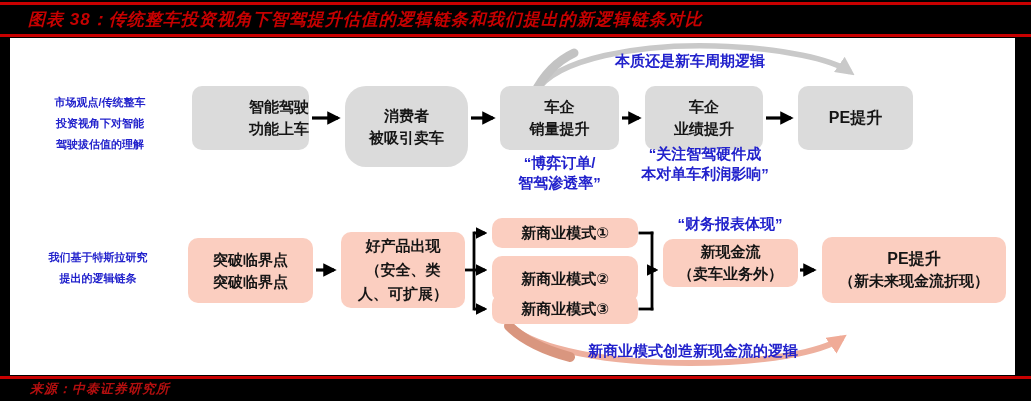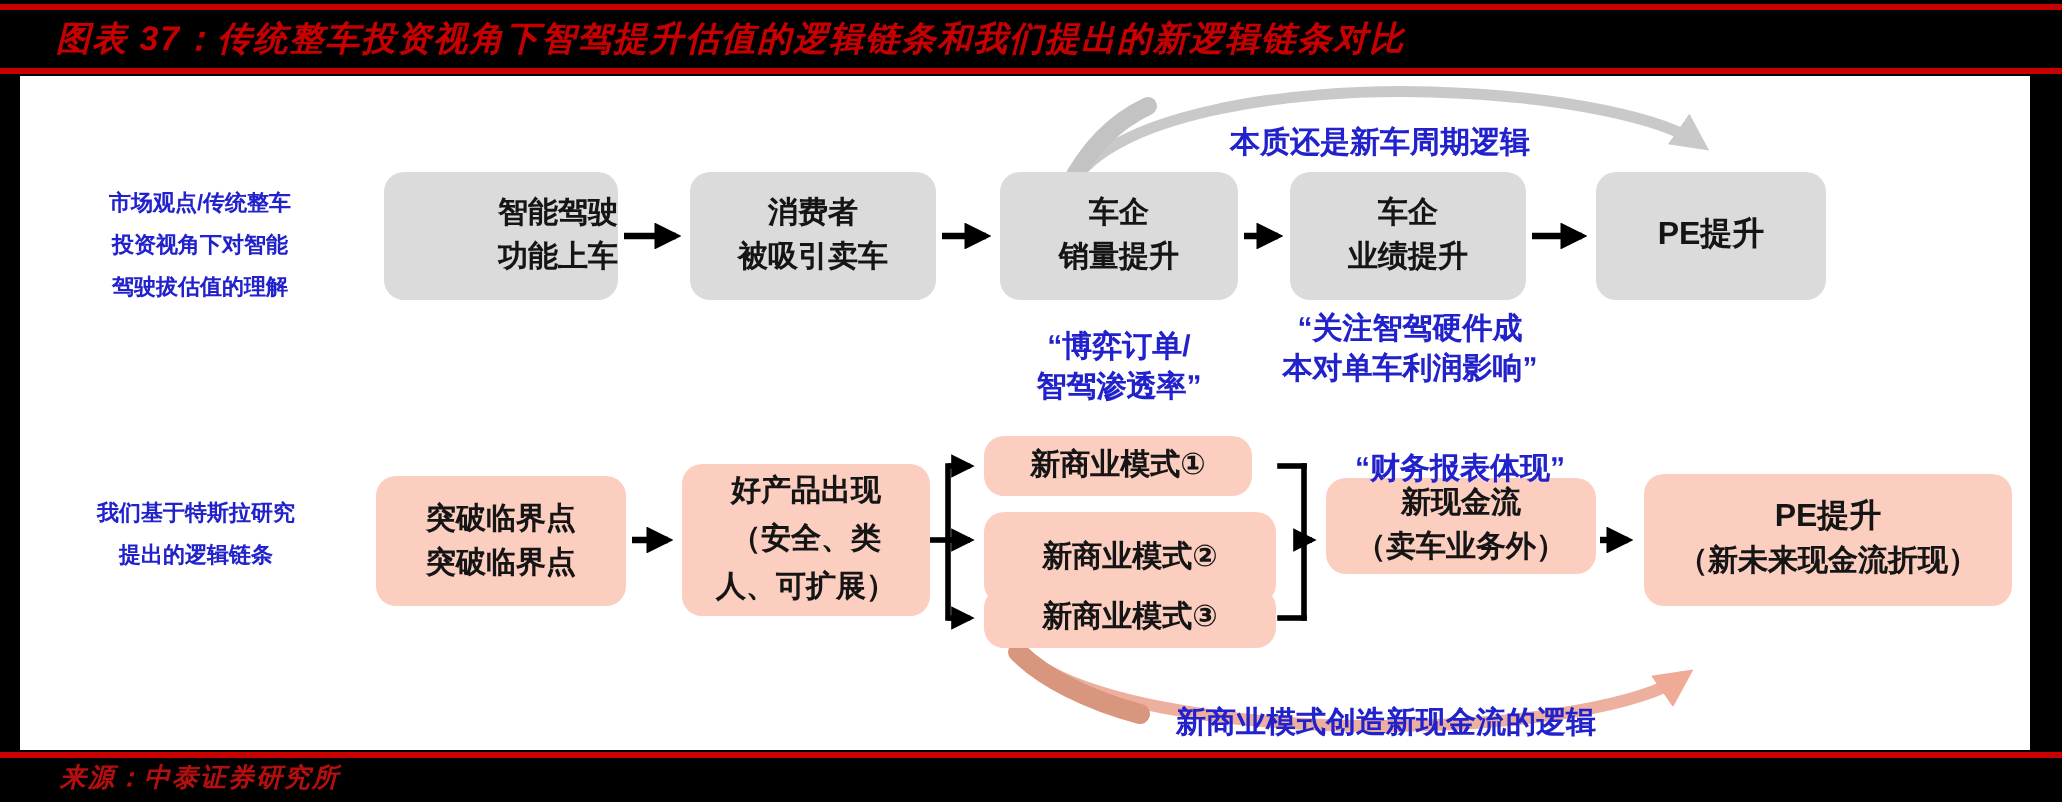--- a/index.html
+++ b/index.html
@@ -12,21 +12,21 @@
     position:absolute;left:28px;top:8px;color:#c60000;font-size:17px;
     font-weight:bold;font-style:italic;letter-spacing:1px;white-space:nowrap;
   }
   .canvas{position:absolute;left:10px;top:38px;width:1005px;height:337px;background:#ffffff;}
   .bluelabel{
     position:absolute;color:#2222cc;font-weight:bold;font-size:11px;
     line-height:21px;text-align:center;
   }
   .note{
     position:absolute;color:#2222cc;font-weight:bold;font-size:15px;
-    line-height:20px;text-align:center;white-space:nowrap;margin-top:11px;
+    line-height:20px;text-align:center;white-space:nowrap;
   }
   .gbox{
     position:absolute;background:#dbdbdb;border-radius:10px;
     display:flex;flex-direction:column;justify-content:center;align-items:center;
     font-size:15px;line-height:22px;color:#151515;font-weight:600;text-align:center;
   }
   .pbox{
     position:absolute;background:#fbcec0;border-radius:10px;
     display:flex;flex-direction:column;justify-content:center;align-items:center;
     font-size:15px;line-height:22px;color:#151515;font-weight:600;text-align:center;
@@ -35,21 +35,21 @@
   .source-text{
     position:absolute;left:30px;top:380px;color:#b40f0f;font-size:13px;
     font-weight:bold;font-style:italic;letter-spacing:1px;
   }
   svg{position:absolute;left:0;top:0;}
 </style>
 </head>
 <body>
 
 <div class="redline" style="top:2px;"></div>
-<div class="figure-title">图表 37：传统整车投资视角下智驾提升估值的逻辑链条和我们提出的新逻辑链条对比</div>
+<div class="figure-title">图表 38：传统整车投资视角下智驾提升估值的逻辑链条和我们提出的新逻辑链条对比</div>
 <div class="redline" style="top:34px;"></div>
 
 <div class="canvas"></div>
 
 <svg width="1031" height="401" viewBox="0 0 1031 401">
   <defs>
     <marker id="arrB" viewBox="0 0 10 10" refX="8" refY="5" markerWidth="4.2" markerHeight="4.2" orient="auto">
         <path d="M0,0 L10,5 L0,10 z" fill="#000"></path>
       </marker>
     <marker id="arrG" viewBox="0 0 10 10" refX="7" refY="5" markerWidth="3.4" markerHeight="3.4" orient="auto">
@@ -89,21 +89,21 @@
 <div class="bluelabel" style="left:15px;top:92px;width:170px;">
   <div>市场观点/传统整车</div>
   <div>投资视角下对智能</div>
   <div>驾驶拔估值的理解</div>
 </div>
 
 <div class="gbox" style="left:192px;top:86px;width:117px;height:64px;align-items:flex-end;">
   <div>智能驾驶</div>
   <div>功能上车</div>
 </div>
-<div class="gbox" style="left:345px;top:86px;width:123px;height:64px;">
+<div class="gbox" style="left:345px;top:86px;width:123px;height:81px;border-radius:21px;">
   <div>消费者</div>
   <div>被吸引卖车</div>
 </div>
 <div class="gbox" style="left:500px;top:86px;width:119px;height:64px;">
   <div>车企</div>
   <div>销量提升</div>
 </div>
 <div class="gbox" style="left:645px;top:86px;width:118px;height:64px;">
   <div>车企</div>
   <div>业绩提升</div>
@@ -129,21 +129,21 @@
 
 <div class="pbox" style="left:188px;top:238px;width:125px;height:65px;">
   <div>突破临界点</div>
   <div>突破临界点</div>
 </div>
 <div class="pbox" style="left:341px;top:232px;width:124px;height:76px;line-height:24px;">
   <div>好产品出现</div>
   <div>（安全、类</div>
   <div>人、可扩展）</div>
 </div>
-<div class="pbox" style="left:492px;top:218px;width:134px;height:30px;">
+<div class="pbox" style="left:492px;top:218px;width:146px;height:30px;">
   <div>新商业模式①</div>
 </div>
 <div class="pbox" style="left:492px;top:256px;width:146px;height:46px;">
   <div>新商业模式②</div>
 </div>
 <div class="pbox" style="left:492px;top:294px;width:146px;height:30px;">
   <div>新商业模式③</div>
 </div>
 <div class="pbox" style="left:663px;top:239px;width:135px;height:48px;">
   <div>新现金流</div>

